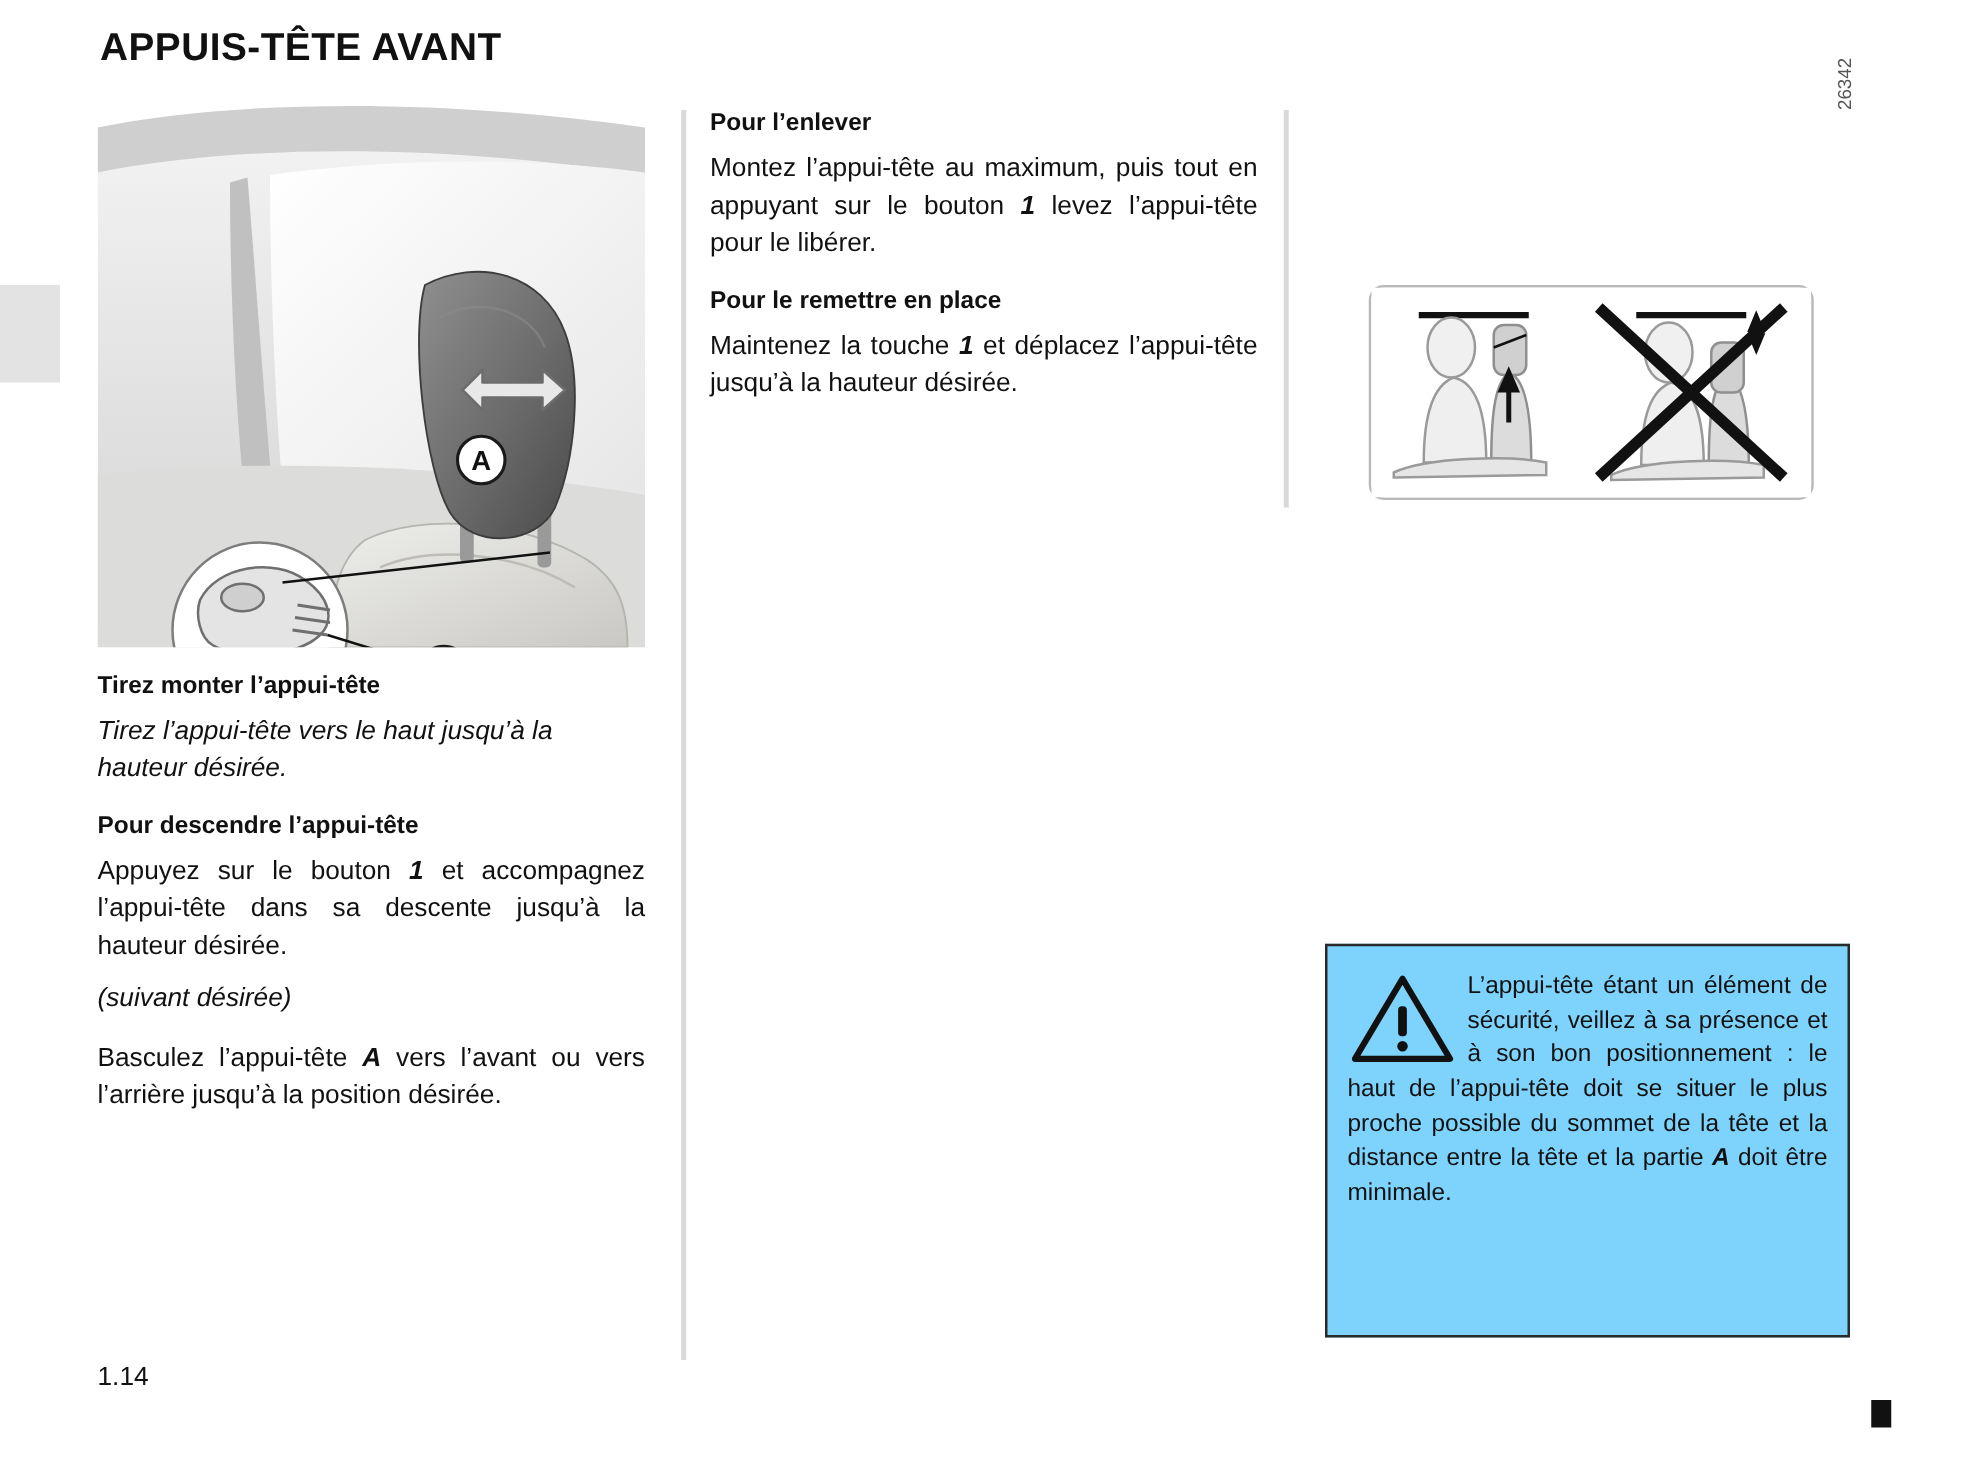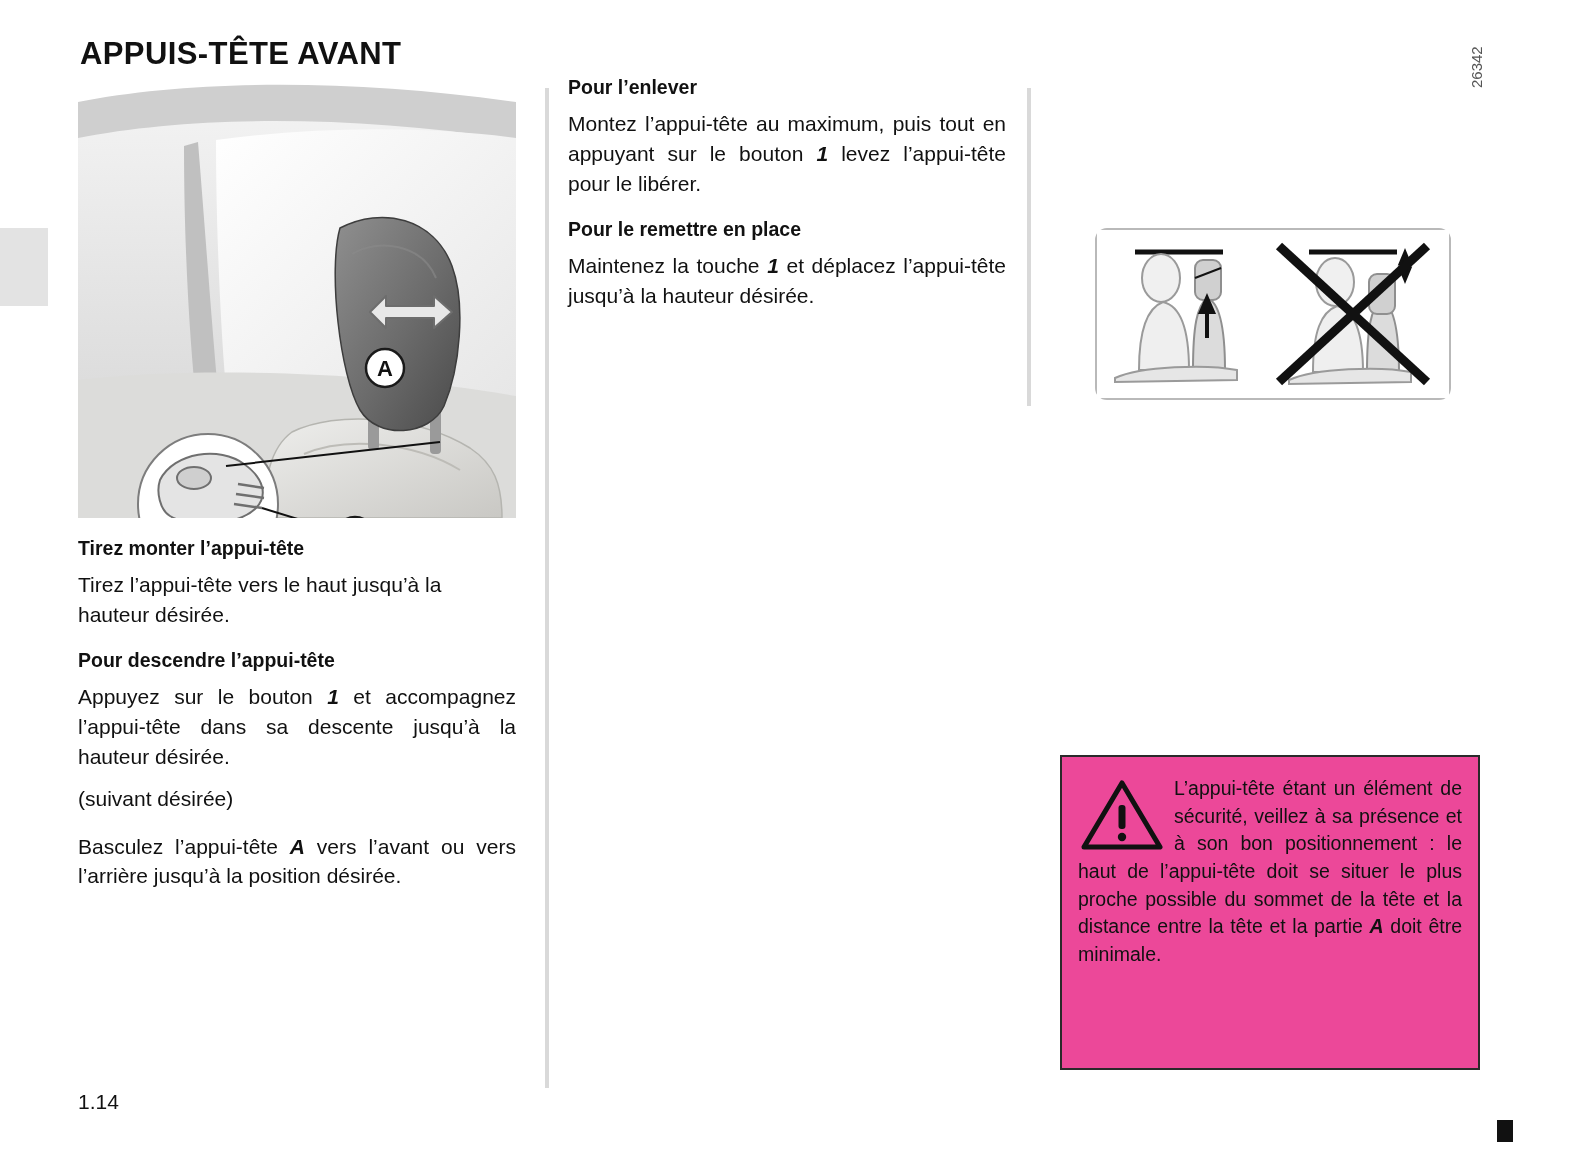--- a/index.html
+++ b/index.html
@@ -19,21 +19,21 @@
   }
   
   .edge-tab {
     position: absolute;
     left: 0; top: 228px;
     width: 48px; height: 78px;
     background: #e3e3e3;
   }
   .title {
     position: absolute;
-    left: 80px; top: 36px;
+    left: 80px; top: 20px;
     font-size: 31px;
     font-weight: bold;
     letter-spacing: 0.4px;
     color: #111;
   }
 
   
   .vrule {
     position: absolute;
     width: 4px;
@@ -66,25 +66,25 @@
     font-weight: bold;
     margin: 18px 0 10px 0;
     line-height: 1.25;
   }
   p.body {
     font-size: 21px;
     line-height: 1.42;
     margin: 0 0 18px 0;
     text-align: justify;
   }
-  p.body.noj { text-align: left; }
+  p.body.noj { text-align: left; font-style: italic; }
   .bi { font-weight: bold; font-style: italic; }
 
   
-  .col2 { position: absolute; left: 568px; top: 75px; width: 438px; }
+  .col2 { position: absolute; left: 568px; top: 86px; width: 438px; }
   .fig-id.f2 {
     position: absolute;
     left: 1468px; top: 88px;
     font-size: 15px; color: #555;
     transform: rotate(-90deg);
     transform-origin: left top;
   }
   .diagram-box {
     position: absolute;
     left: 1095px; top: 228px;
@@ -93,21 +93,21 @@
     border-radius: 12px;
     background: #fff;
   }
 
   
   .warn {
     position: absolute;
     left: 1060px; top: 755px;
     width: 420px; height: 315px;
     border: 2px solid #2a2a2a;
-    background: #ec4899;
+    background: #7dd3fc;
     padding: 18px 16px 14px 16px;
   }
   .warn-text {
     font-size: 19.5px;
     line-height: 1.42;
     text-align: justify;
     margin: 0;
   }
   .warn-icon {
     float: left;

